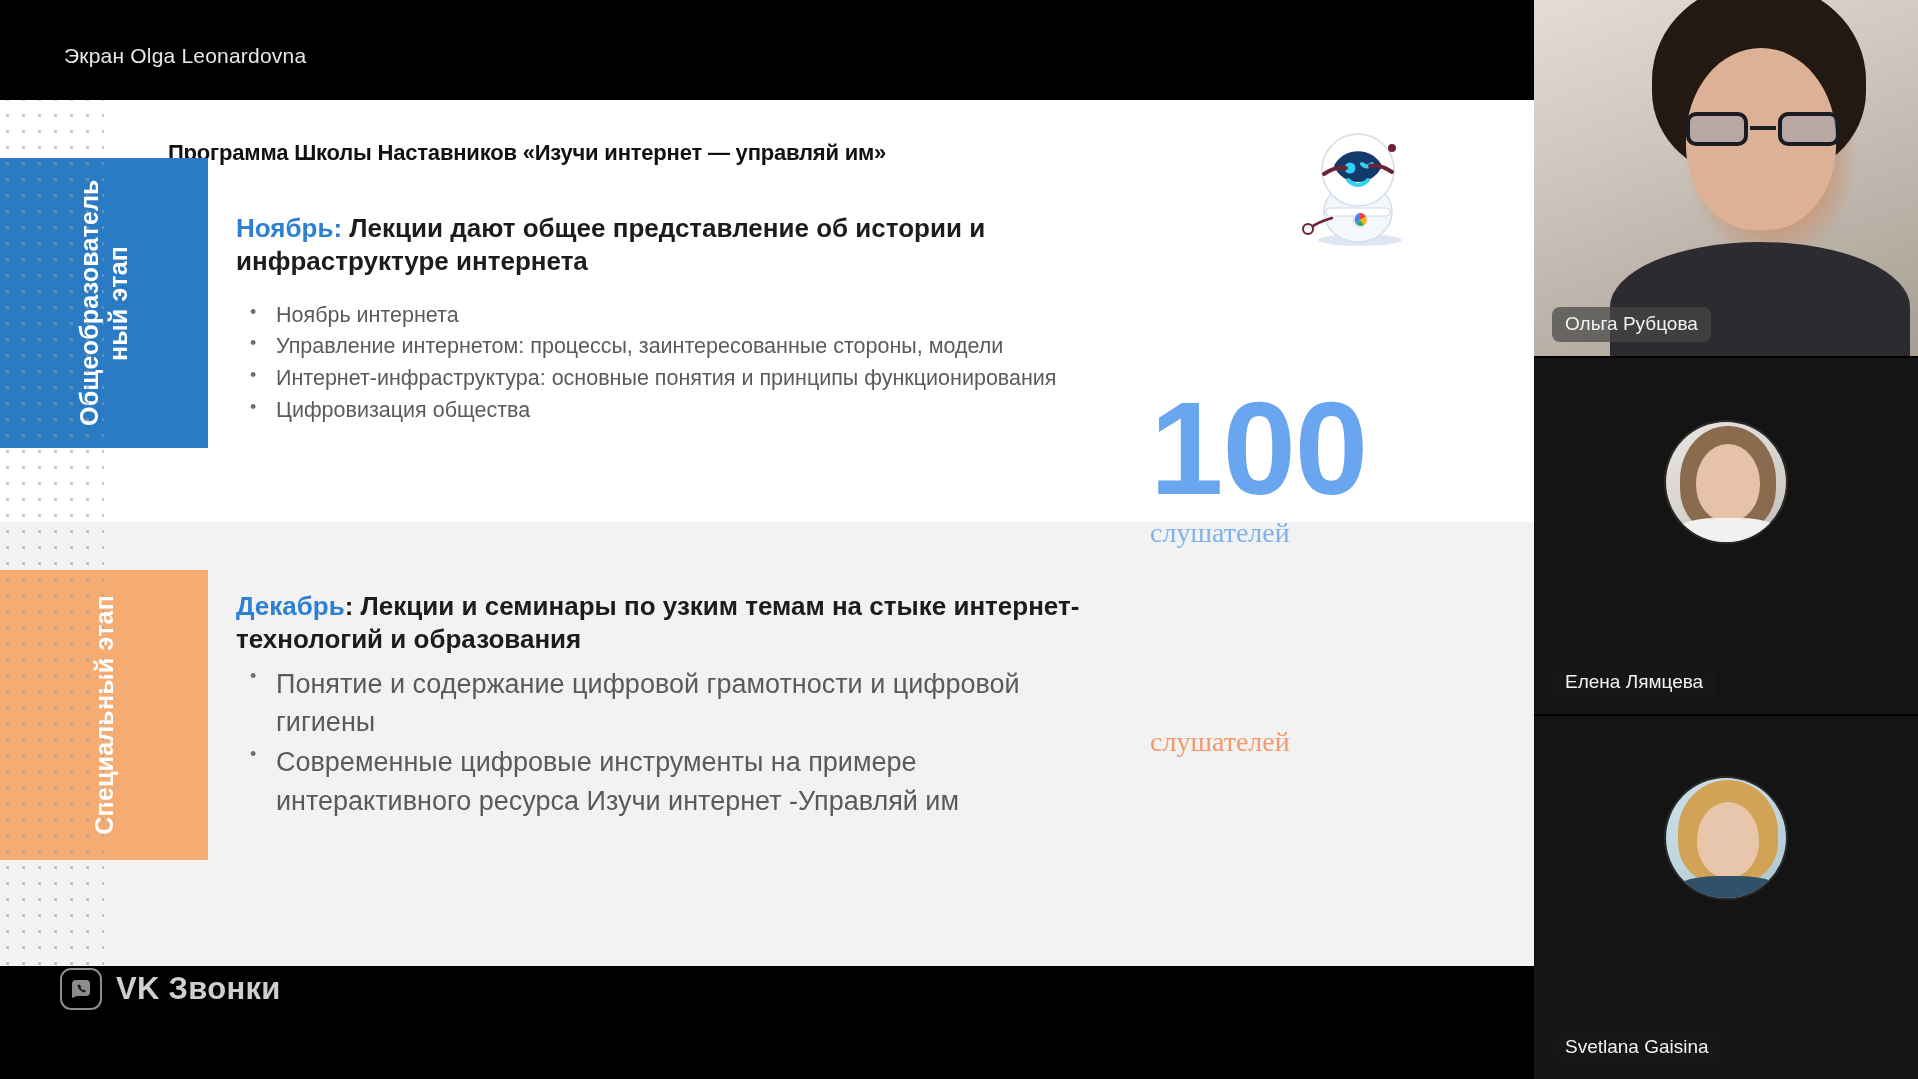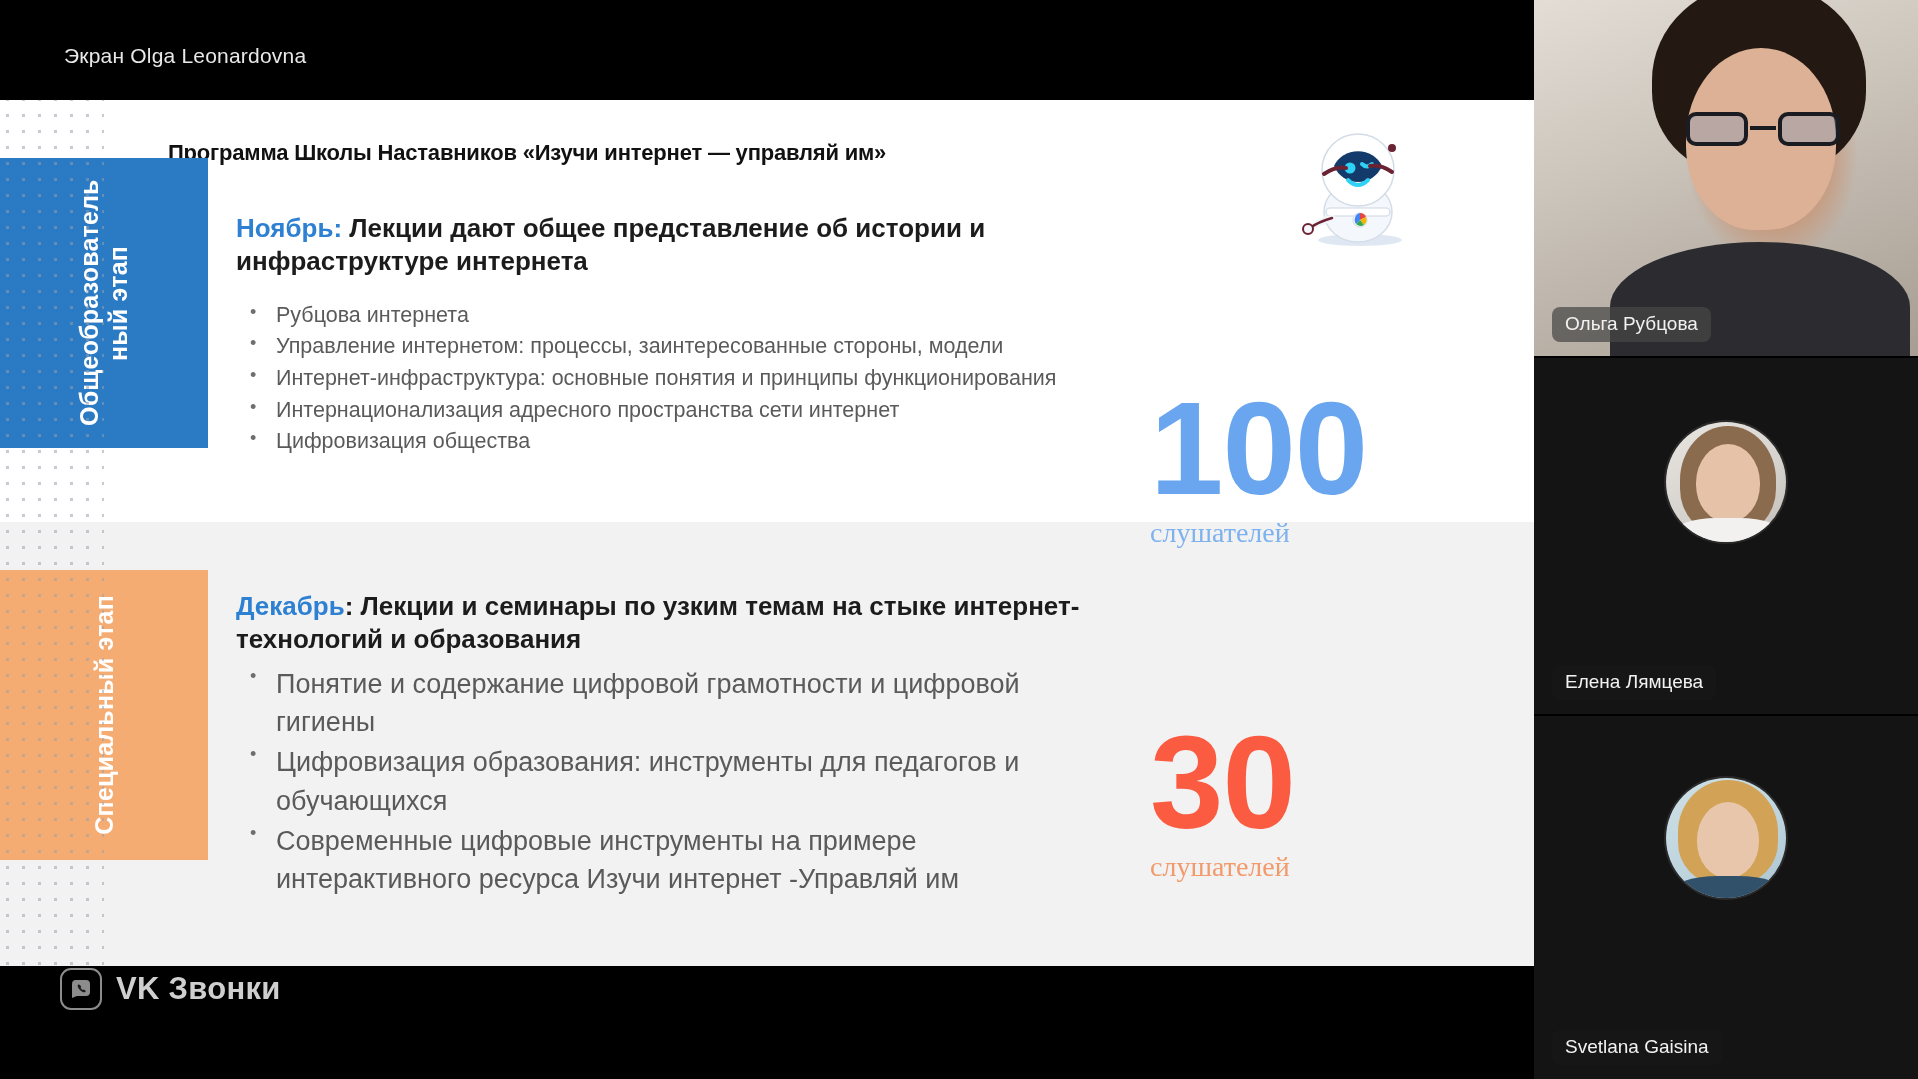--- a/index.html
+++ b/index.html
@@ -375,46 +375,43 @@
           <path d="M76 113 a7 7 0 0 1 -8 -1 l4 -4z" fill="#34a853"></path>
           <path d="M68 112 a7 7 0 0 1 4 -11 v7z" fill="#4285f4"></path>
         </svg>
       </div>
 
       <div class="section section-november">
         <div class="section-heading">
           <span class="month">Ноябрь:</span><span> Лекции дают общее представление об истории и инфраструктуре интернета</span>
         </div>
         <ul class="bullets">
-          <li>Рубцова интернета</li>
+          <li>Ноябрь интернета</li>
           <li>Управление интернетом: процессы, заинтересованные стороны, модели</li>
           <li>Интернет-инфраструктура: основные понятия и принципы функционирования</li>
-          <li>Интернационализация адресного пространства сети интернет</li>
           <li>Цифровизация общества</li>
         </ul>
       </div>
 
       <div class="counter counter-100">
         <div class="num">100</div>
         <div class="cap">слушателей</div>
       </div>
 
       <div class="section section-december">
         <div class="section-heading">
           <span class="month-orange">Декабрь</span><span>: Лекции и семинары по узким темам на стыке интернет-технологий и образования</span>
         </div>
         <ul class="bullets">
           <li>Понятие и содержание цифровой грамотности и цифровой гигиены</li>
-          <li>Цифровизация образования: инструменты для педагогов и обучающихся</li>
           <li>Современные цифровые инструменты на примере интерактивного ресурса Изучи интернет -Управляй им</li>
         </ul>
       </div>
 
       <div class="counter counter-30">
-        <div class="num">30</div>
         <div class="cap">слушателей</div>
       </div>
     </div>
 
     <div class="share-footer"></div>
     <div class="wm">
       <span class="wm-icon">
         <svg width="24" height="24" viewBox="0 0 24 24" aria-hidden="true">
           <path d="M3 21 L3 7 a4 4 0 0 1 4 -4 h10 a4 4 0 0 1 4 4 v8 a4 4 0 0 1 -4 4 H8z" fill="#8c8c8c"></path>
           <path d="M9.2 7.6 c-.6 .6 -.7 1.6 -.2 2.7 c.9 2 2.6 3.7 4.6 4.6 c1.1 .5 2.1 .4 2.7 -.2 l.7 -.7 l-2.1 -1.6 l-.9 .7 c-1 -.5 -1.9 -1.4 -2.4 -2.4 l.7 -.9 l-1.6 -2.1z" fill="#1b1b1b"></path>

